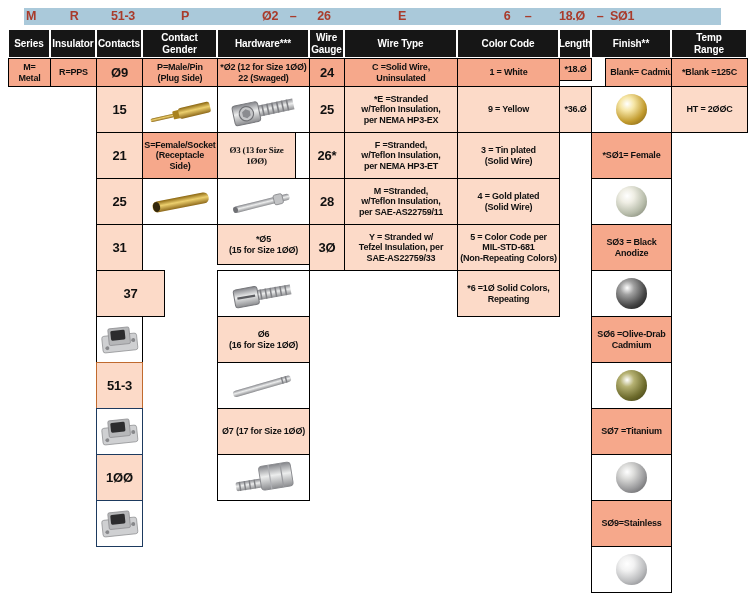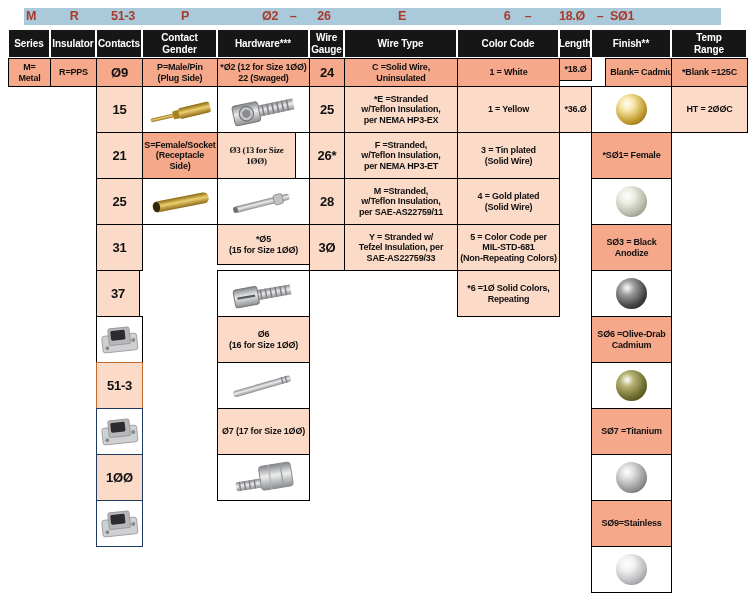--- a/index.html
+++ b/index.html
@@ -44,21 +44,21 @@
     <div class="cell" style="left: 8px; top: 58px; width: 43px; height: 29px; border-color: rgb(0, 0, 0); background: rgb(246, 168, 139);">M=
 Metal</div>
     <div class="hcell" style="left: 51px; width: 44px; background: rgb(22, 22, 22); color: rgb(255, 255, 255);">Insulator</div>
     <div class="cell" style="left: 50px; top: 58px; width: 47px; height: 29px; border-color: rgb(0, 0, 0); background: rgb(246, 168, 139);">R=PPS</div>
     <div class="hcell" style="left: 97px; width: 44px; background: rgb(22, 22, 22); color: rgb(255, 255, 255);">Contacts</div>
     <div class="cell big" style="left: 96px; top: 58px; width: 47px; height: 29px; border-color: rgb(0, 0, 0); background: rgb(246, 168, 139);">Ø9</div>
     <div class="cell big" style="left: 96px; top: 86px; width: 47px; height: 47px; border-color: rgb(0, 0, 0); background: rgb(252, 218, 200);">15</div>
     <div class="cell big" style="left: 96px; top: 132px; width: 47px; height: 47px; border-color: rgb(0, 0, 0); background: rgb(252, 218, 200);">21</div>
     <div class="cell big" style="left: 96px; top: 178px; width: 47px; height: 47px; border-color: rgb(0, 0, 0); background: rgb(252, 218, 200);">25</div>
     <div class="cell big" style="left: 96px; top: 224px; width: 47px; height: 47px; border-color: rgb(0, 0, 0); background: rgb(252, 218, 200);">31</div>
-    <div class="cell big" style="left: 96px; top: 270px; width: 44px; height: 47px; border-color: rgb(0, 0, 0); background: rgb(252, 218, 200);">37</div>
+    <div class="cell big" style="left: 96px; top: 270px; width: 69px; height: 47px; border-color: rgb(0, 0, 0); background: rgb(252, 218, 200);">37</div>
     <div class="cell" style="left: 96px; top: 316px; width: 47px; height: 47px; border-color: rgb(0, 0, 0);"><svg width="46" height="40" viewBox="0 0 54 42">
         <g transform="rotate(-6 27 21)">
           <rect x="4" y="14" width="46" height="22" rx="3" fill="#cfd0d2" stroke="#909194" stroke-width="1"></rect>
           <circle cx="10" cy="30" r="2.6" fill="#87888b"></circle>
           <circle cx="45" cy="23" r="2.6" fill="#87888b"></circle>
           <rect x="13" y="5" width="28" height="22" rx="2" fill="#b6b7b9" stroke="#8d8e91" stroke-width="1"></rect>
           <rect x="16" y="8" width="19" height="13" rx="2" fill="#2c2c2e"></rect>
         </g>
       </svg></div>
     <div class="cell big accent" style="left: 96px; top: 362px; width: 47px; height: 47px; border-color: rgb(192, 106, 46); background: rgb(252, 218, 200);">51-3</div>
@@ -233,21 +233,21 @@
 w/Teflon Insulation,
 per NEMA HP3-ET</div>
     <div class="cell" style="left: 344px; top: 178px; width: 114px; height: 47px; border-color: rgb(0, 0, 0); background: rgb(252, 218, 200);">M =Stranded,
 w/Teflon Insulation,
 per SAE-AS22759/11</div>
     <div class="cell" style="left: 344px; top: 224px; width: 114px; height: 47px; border-color: rgb(0, 0, 0); background: rgb(252, 218, 200);">Y = Stranded w/
 Tefzel Insulation, per
 SAE-AS22759/33</div>
     <div class="hcell" style="left: 458px; width: 100px; background: rgb(22, 22, 22); color: rgb(255, 255, 255);">Color Code</div>
     <div class="cell" style="left: 457px; top: 58px; width: 103px; height: 29px; border-color: rgb(0, 0, 0); background: rgb(246, 168, 139);">1 = White</div>
-    <div class="cell" style="left: 457px; top: 86px; width: 103px; height: 47px; border-color: rgb(0, 0, 0); background: rgb(252, 218, 200);">1 = Yellow</div>
+    <div class="cell" style="left: 457px; top: 86px; width: 103px; height: 47px; border-color: rgb(0, 0, 0); background: rgb(252, 218, 200);">9 = Yellow</div>
     <div class="cell" style="left: 457px; top: 132px; width: 103px; height: 47px; border-color: rgb(0, 0, 0); background: rgb(252, 218, 200);">3 = Tin plated
 (Solid Wire)</div>
     <div class="cell" style="left: 457px; top: 178px; width: 103px; height: 47px; border-color: rgb(0, 0, 0); background: rgb(252, 218, 200);">4 = Gold plated
 (Solid Wire)</div>
     <div class="cell" style="left: 457px; top: 224px; width: 103px; height: 47px; border-color: rgb(0, 0, 0); background: rgb(252, 218, 200);">5 = Color Code per
 MIL-STD-681
 (Non-Repeating Colors)</div>
     <div class="cell" style="left: 457px; top: 270px; width: 103px; height: 47px; border-color: rgb(0, 0, 0); background: rgb(252, 218, 200);">*6 =1Ø Solid Colors,
 Repeating</div>
     <div class="hcell" style="left: 560px; width: 30px; background: rgb(22, 22, 22); color: rgb(255, 255, 255);">Length</div>

